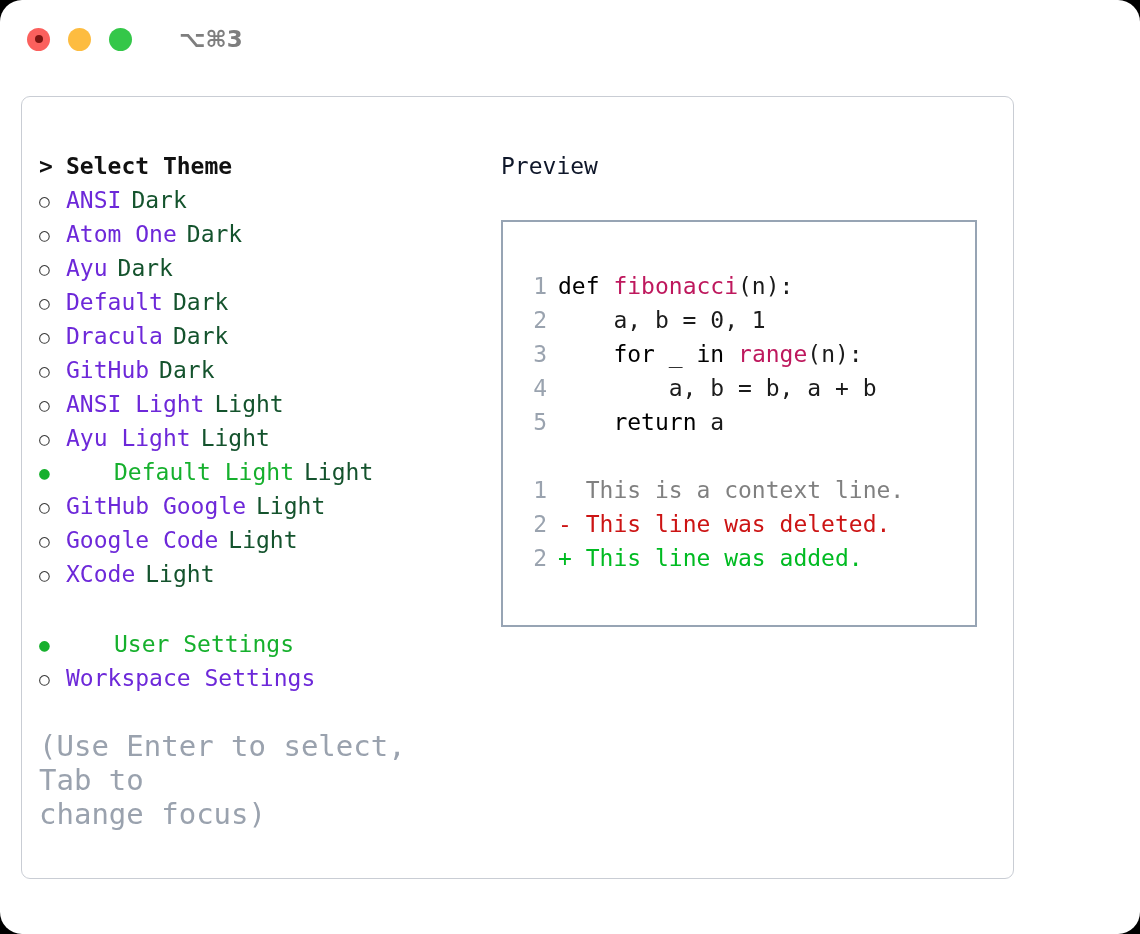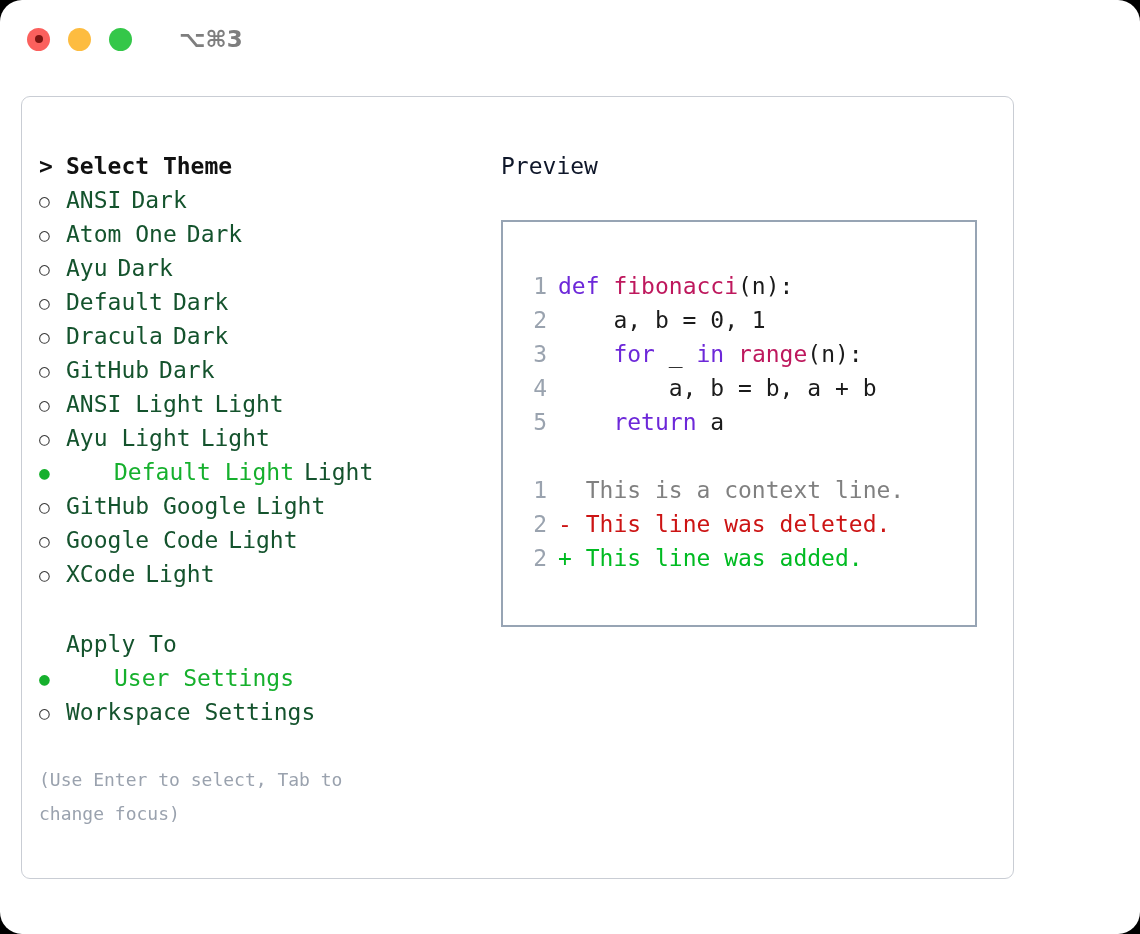--- a/index.html
+++ b/index.html
@@ -122,32 +122,32 @@
   .marker.prompt {
     font-weight: bold;
     color: #111111;
   }
   .marker.blank { color: transparent; }
 
   .row.header-row .label {
     font-weight: bold;
     color: #111111;
   }
-  .label { color: #14532d; }
+  .label { color: #6d28d9; }
   .label.selected { color: #16b02d; margin-left: 48px; }
   .tag {
     color: #14532d;
     margin-left: 10px;
   }
 
   .group-gap { height: 36px; }
 
   .hint {
     margin-top: 34px;
-    font-size: 18px;
+    font-size: 29px;
     line-height: 34px;
     color: #9aa2ae;
     width: 404px;
     white-space: pre-wrap;
   }
 
   
   .right-col {
     position: absolute;
     left: 479px;
@@ -179,21 +179,21 @@
     white-space: pre;
   }
   .ln {
     display: inline-block;
     width: 26px;
     flex: 0 0 26px;
     text-align: right;
     color: #9aa3af;
     margin-right: 11px;
   }
-  .kw   { color: #6d28d9; }
+  .kw   { color: #000000; }
   .fn   { color: #be185d; }
   .plain{ color: #1b1b1b; }
   .ctx  { color: #808080; }
   .del  { color: #cc1414; }
   .add  { color: #00bb22; }
 
   .code-gap { height: 34px; }
 </style>
 </head>
 <body>
@@ -229,24 +229,20 @@
             <div class="row"><span class="marker bullet-off">○</span><span class="label">ANSI Light</span><span class="tag">Light</span></div>
             <div class="row"><span class="marker bullet-off">○</span><span class="label">Ayu Light</span><span class="tag">Light</span></div>
             <div class="row"><span class="marker bullet-on">●</span><span class="label selected">Default Light</span><span class="tag">Light</span></div>
             <div class="row"><span class="marker bullet-off">○</span><span class="label">GitHub Google</span><span class="tag">Light</span></div>
             <div class="row"><span class="marker bullet-off">○</span><span class="label">Google Code</span><span class="tag">Light</span></div>
             <div class="row"><span class="marker bullet-off">○</span><span class="label">XCode</span><span class="tag">Light</span></div>
           </div>
 
         <div class="group-gap"></div>
 
-        <div class="row">
-          <span class="marker blank"> </span>
-          <span class="label">Apply To</span>
-        </div>
 
         <div id="apply-list">
             <div class="row"><span class="marker bullet-on">●</span><span class="label selected">User Settings</span></div>
             <div class="row"><span class="marker bullet-off">○</span><span class="label">Workspace Settings</span></div>
           </div>
 
         <div class="hint">(Use Enter to select, Tab to
 change focus)</div>
       </div>
 

